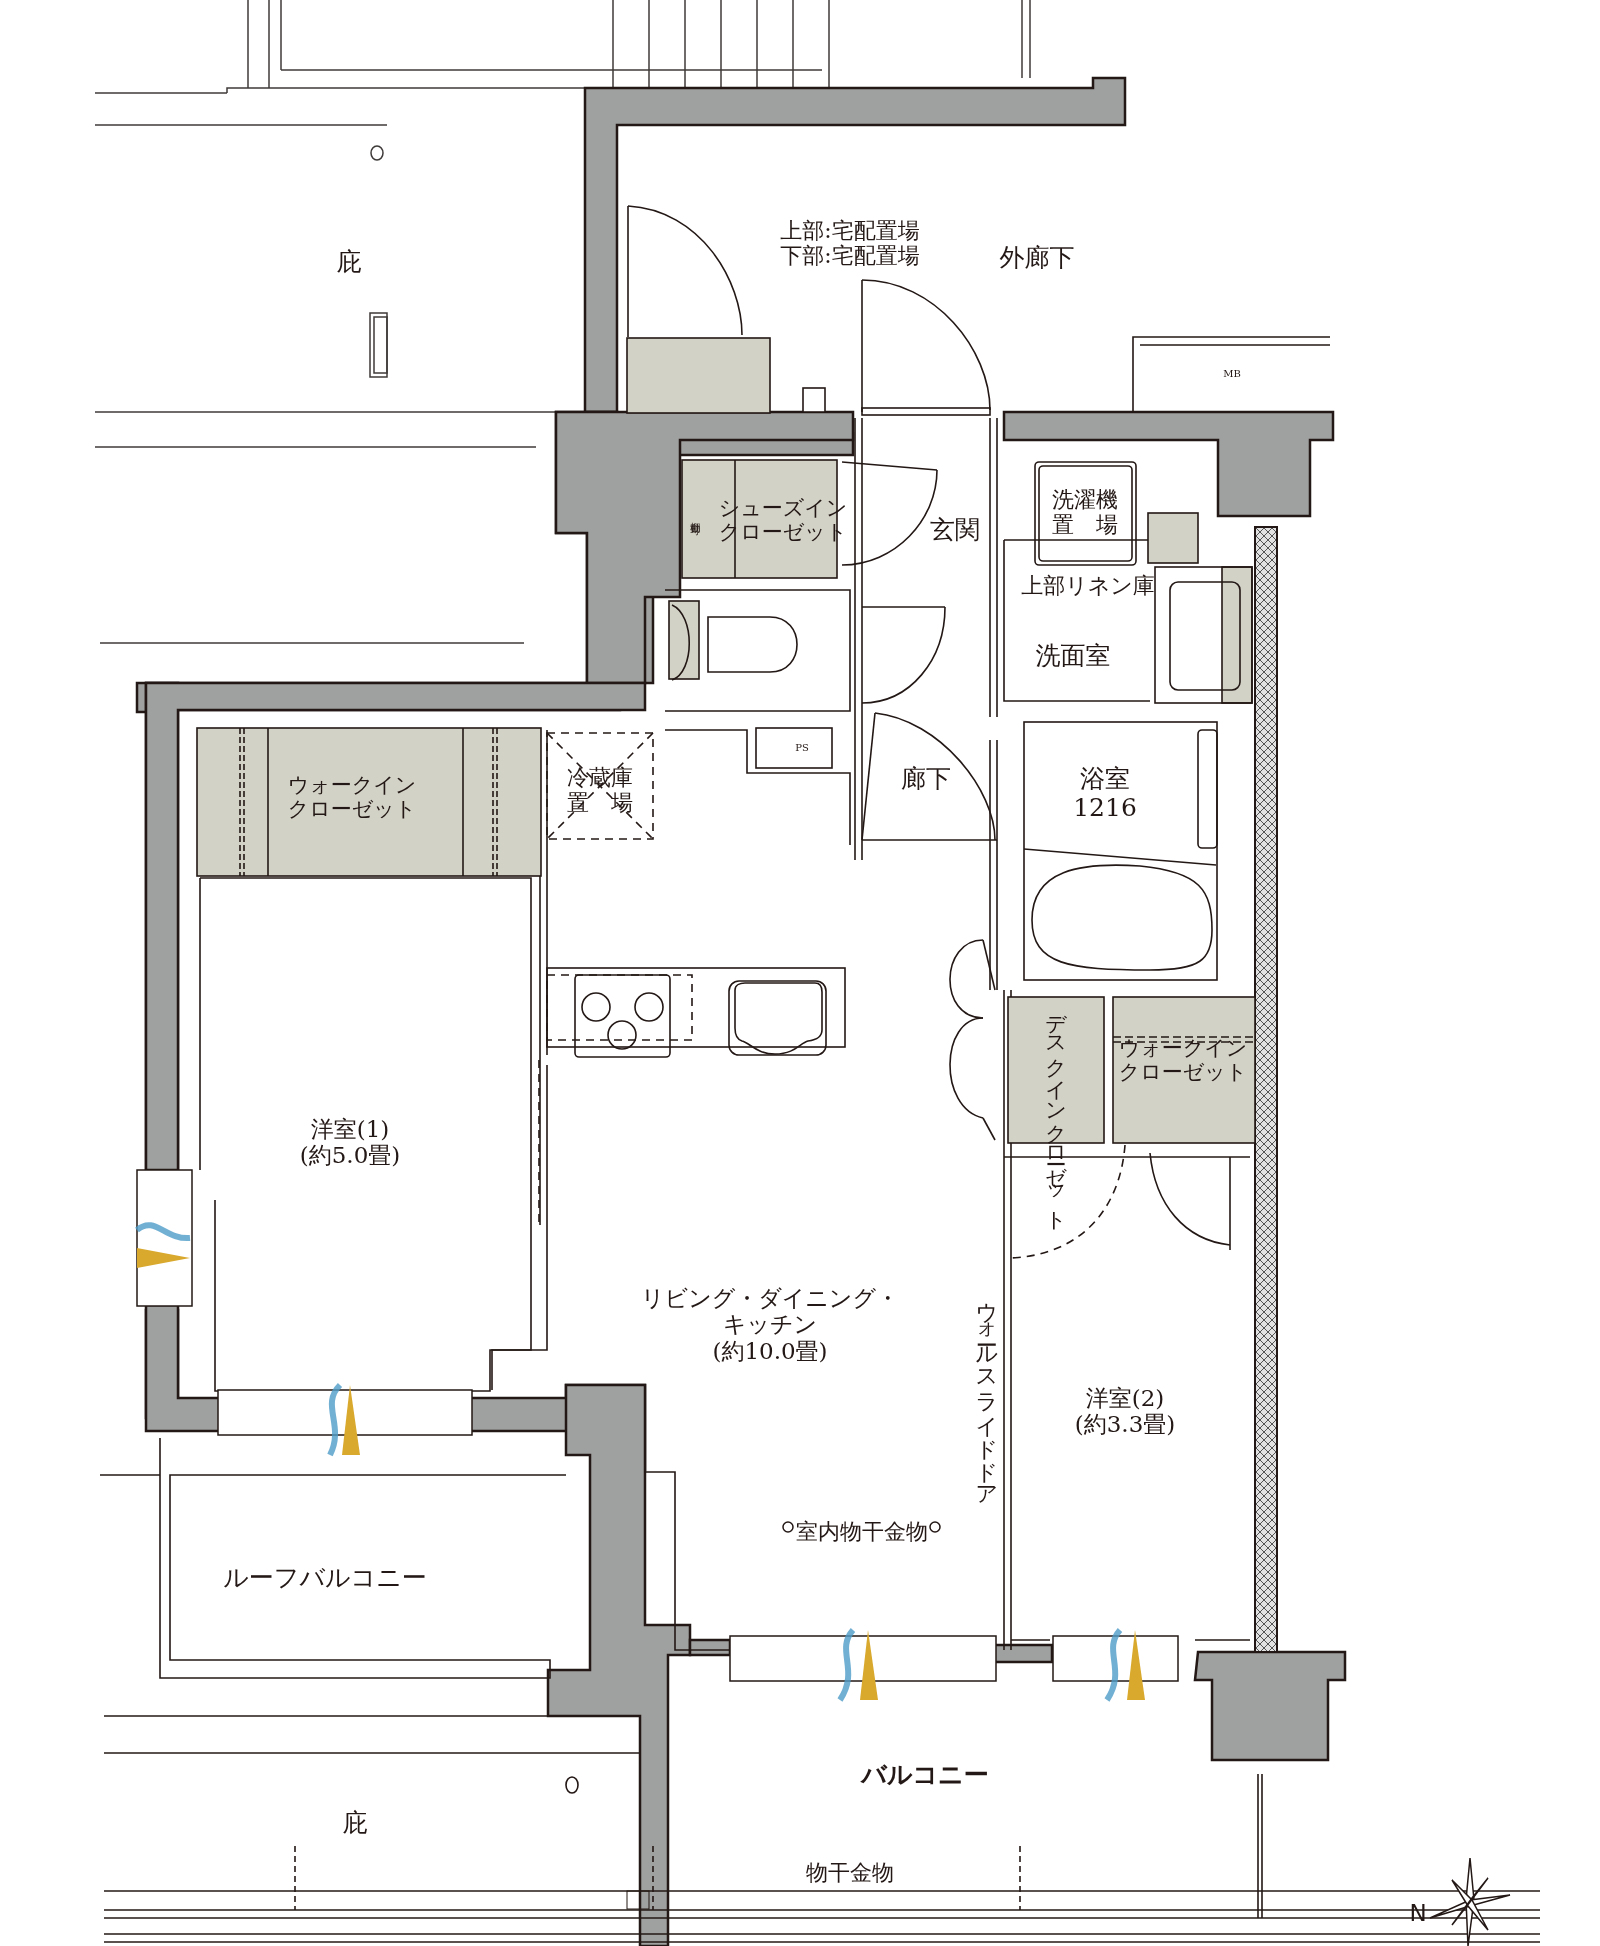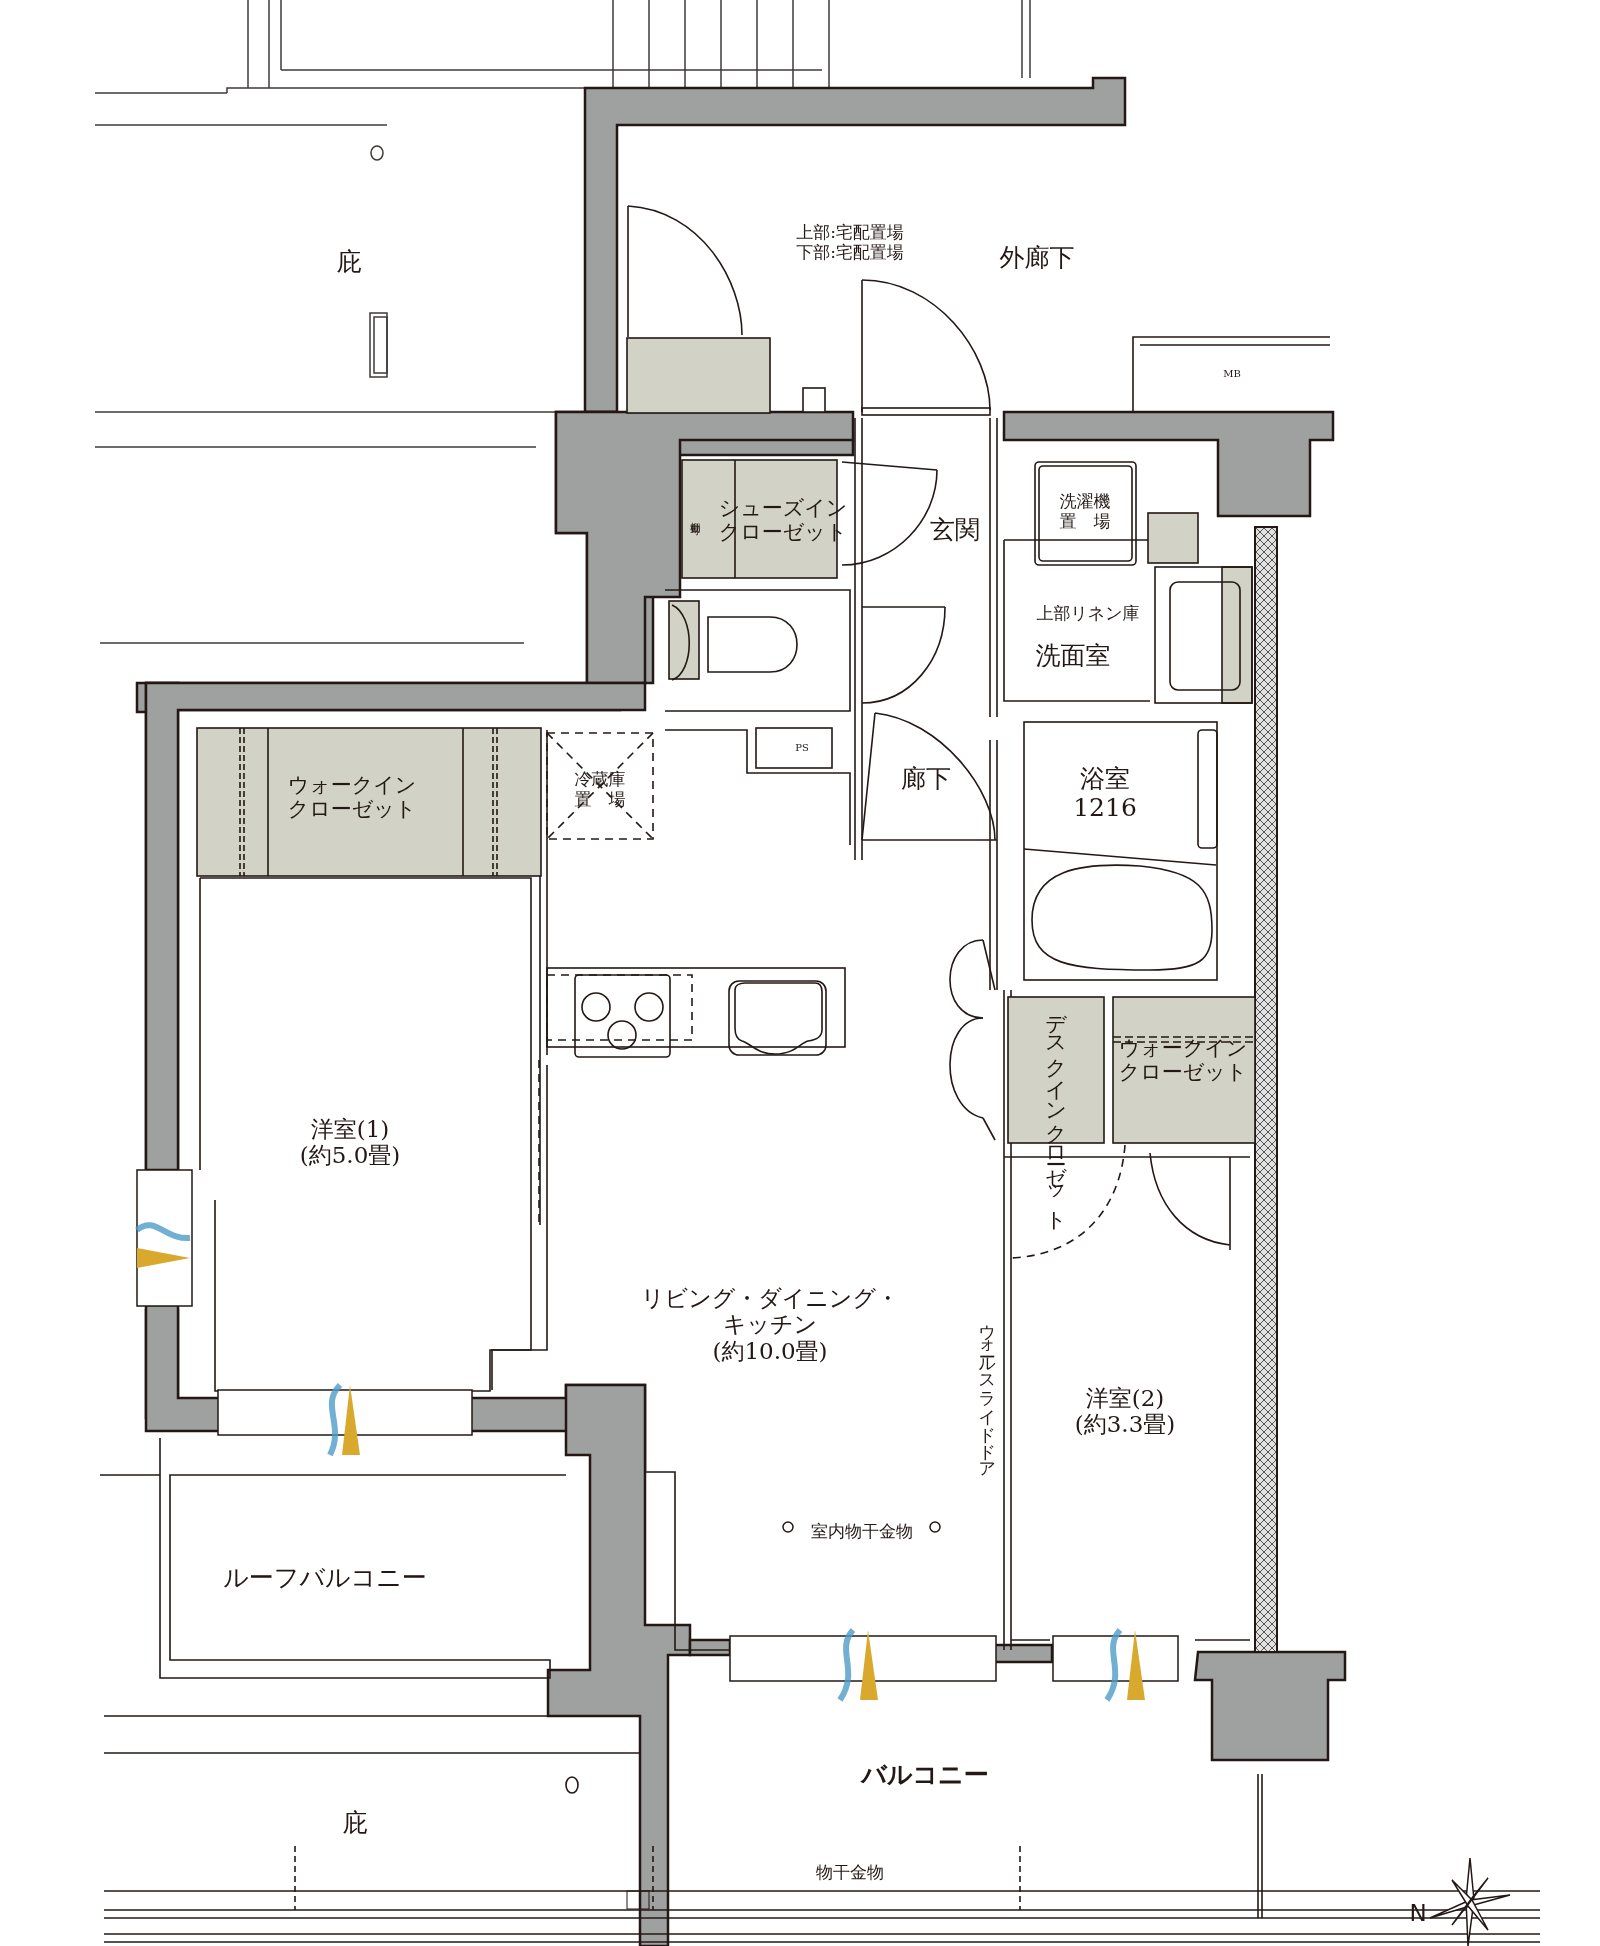--- a/index.html
+++ b/index.html
@@ -2,21 +2,21 @@
 <html><head>
 <meta charset="utf-8">
 <style>
   html,body{margin:0;padding:0;background:#ffffff;}
   body{width:1600px;height:1946px;position:relative;overflow:hidden;font-family:"DejaVu Serif","Liberation Serif",serif;color:#231815;}
   #plan{position:absolute;left:0;top:0;width:1600px;height:1946px;}
   .lbl{position:absolute;white-space:nowrap;color:#231815;font-family:"DejaVu Serif","Liberation Serif",serif;line-height:1.15;text-align:center;transform:translate(-50%,-50%);}
   .l-xl{font-size:23px;}
   .l-lg{font-size:25px;}
   .l-md{font-size:21px;}
-  .l-sm{font-size:17px;}
+  .l-sm{font-size:22px;}
   .l-xs{font-size:10px;}
   .vert{writing-mode:vertical-rl;text-orientation:upright;letter-spacing:-2px;}
   .block{display:block;}
 </style>
 </head>
 <body>
 
 <svg id="plan" viewBox="0 0 1600 1946" xmlns="http://www.w3.org/2000/svg">
   <defs>
     <pattern id="xhatch" width="8" height="8" patternUnits="userSpaceOnUse">
@@ -268,21 +268,21 @@
 <div class="lbl l-md" style="left:783px;top:520px;">
   <span class="block">シューズイン</span>
   <span class="block">クローゼット</span>
 </div>
 <div class="lbl l-lg" style="left:955px;top:530px;">玄関</div>
 
 <div class="lbl l-sm" style="left:1085px;top:512px;">
   <span class="block">洗濯機</span>
   <span class="block">置　場</span>
 </div>
-<div class="lbl l-sm" style="left:1088px;top:586px;margin-top:28px;">上部リネン庫</div>
+<div class="lbl l-sm" style="left:1088px;top:586px;">上部リネン庫</div>
 <div class="lbl l-lg" style="left:1073px;top:656px;">洗面室</div>
 
 <div class="lbl l-xs" style="left:802px;top:748px;">PS</div>
 <div class="lbl l-lg" style="left:926px;top:779px;">廊下</div>
 
 <div class="lbl l-lg" style="left:1105px;top:794px;">
   <span class="block">浴室</span>
   <span class="block">1216</span>
 </div>
 

